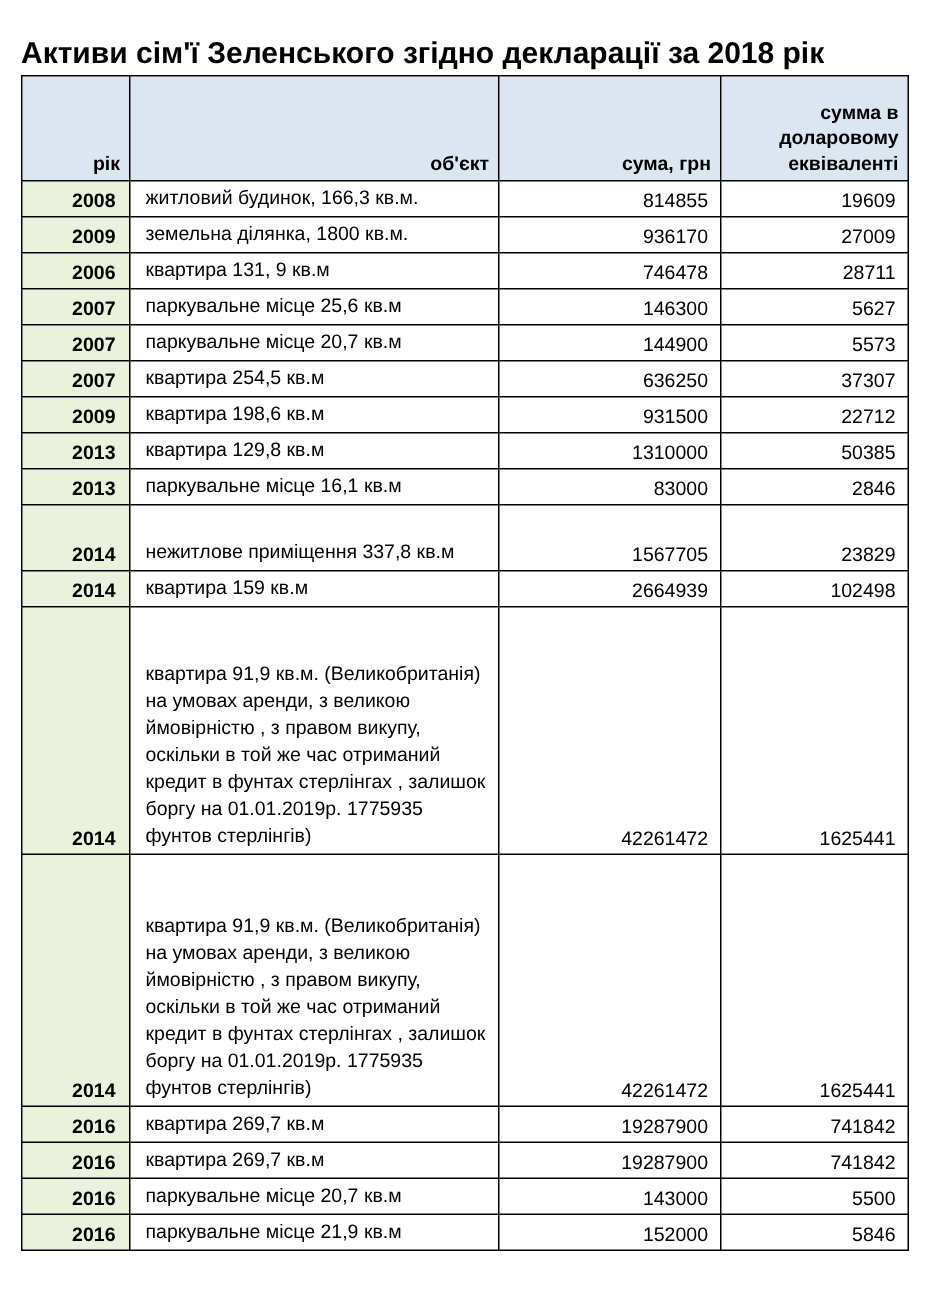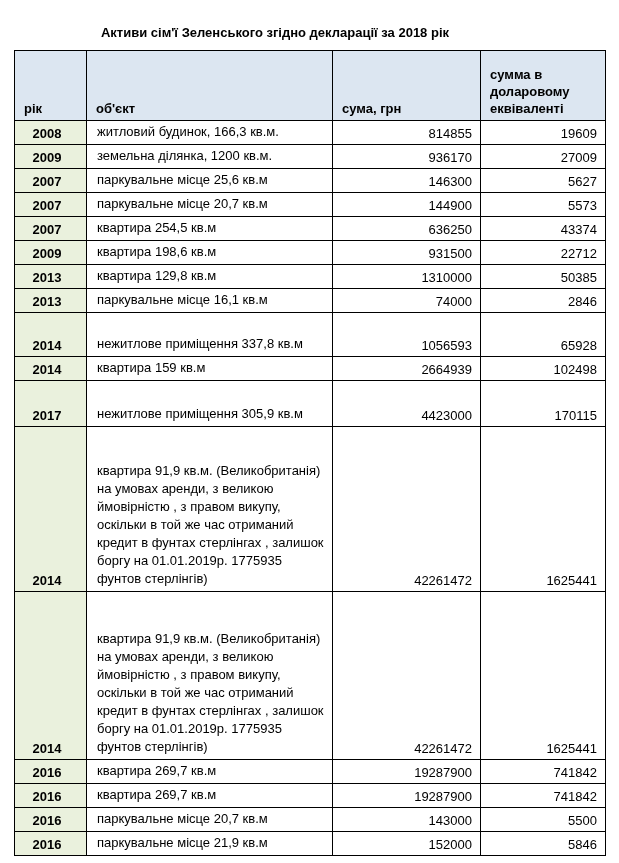--- a/index.html
+++ b/index.html
@@ -13,46 +13,46 @@
   html,body{margin:0;padding:0;}
   body{
     width:619px;height:863px;
     position:relative;overflow:hidden;
     background:var(--page-bg);
     font-family:"Liberation Sans","DejaVu Sans",sans-serif;
     color:var(--text);
   }
   .title{
     position:absolute;left:14px;top:25px;width:522px;
-    text-align:center;font-weight:bold;font-size:13px;
+    text-align:center;font-weight:bold;font-size:20px;
     white-space:nowrap;
   }
   table.assets{
     position:absolute;left:14px;top:50px;
     width:591px;border-collapse:collapse;table-layout:fixed;
   }
   table.assets th, table.assets td{
     border:1px solid var(--border);
     vertical-align:bottom;
     font-size:13px;
     overflow:hidden;
   }
   col.c-year{width:72px;}
   col.c-obj{width:246px;}
   col.c-uah{width:148px;}
   col.c-usd{width:125px;}
   thead tr{height:70px;}
   th{
     background:var(--header-bg);
-    font-weight:bold;text-align:left;
+    font-weight:bold;text-align:right;
     padding:3px 6px 3px 9px;line-height:17px;margin-left:18px;
   }
   td.year{
     background:var(--year-bg);
-    font-weight:bold;text-align:center;
+    font-weight:bold;text-align:right;
     padding:2px 9px 3px 2px;
   }
   td.obj{
     padding:2px 6px 3px 10px;line-height:18px;
   }
   td.num{
     text-align:right;padding:2px 8px 3px 4px;
   }
 </style>
 </head>
@@ -77,77 +77,77 @@
   </thead>
   <tbody>
       <tr style="height: 23px;">
         <td class="year">2008</td>
         <td class="obj">житловий будинок, 166,3 кв.м.</td>
         <td class="num">814855</td>
         <td class="num">19609</td>
       </tr>
       <tr style="height: 22px;">
         <td class="year">2009</td>
-        <td class="obj">земельна ділянка, 1200 кв.м.</td>
+        <td class="obj">земельна ділянка, 1800 кв.м.</td>
         <td class="num">936170</td>
         <td class="num">27009</td>
+      </tr>
+      <tr style="height: 23px;">
+        <td class="year">2006</td>
+        <td class="obj">квартира 131, 9 кв.м</td>
+        <td class="num">746478</td>
+        <td class="num">28711</td>
       </tr>
       <tr style="height: 22px;">
         <td class="year">2007</td>
         <td class="obj">паркувальне місце 25,6 кв.м</td>
         <td class="num">146300</td>
         <td class="num">5627</td>
       </tr>
       <tr style="height: 22px;">
         <td class="year">2007</td>
         <td class="obj">паркувальне місце 20,7 кв.м</td>
         <td class="num">144900</td>
         <td class="num">5573</td>
       </tr>
       <tr style="height: 23px;">
         <td class="year">2007</td>
         <td class="obj">квартира 254,5 кв.м</td>
         <td class="num">636250</td>
-        <td class="num">43374</td>
+        <td class="num">37307</td>
       </tr>
       <tr style="height: 22px;">
         <td class="year">2009</td>
         <td class="obj">квартира 198,6 кв.м</td>
         <td class="num">931500</td>
         <td class="num">22712</td>
       </tr>
       <tr style="height: 22px;">
         <td class="year">2013</td>
         <td class="obj">квартира 129,8 кв.м</td>
         <td class="num">1310000</td>
         <td class="num">50385</td>
       </tr>
       <tr style="height: 22px;">
         <td class="year">2013</td>
         <td class="obj">паркувальне місце 16,1 кв.м</td>
-        <td class="num">74000</td>
+        <td class="num">83000</td>
         <td class="num">2846</td>
       </tr>
       <tr style="height: 44px;">
         <td class="year">2014</td>
         <td class="obj">нежитлове приміщення 337,8 кв.м</td>
-        <td class="num">1056593</td>
-        <td class="num">65928</td>
+        <td class="num">1567705</td>
+        <td class="num">23829</td>
       </tr>
       <tr style="height: 22px;">
         <td class="year">2014</td>
         <td class="obj">квартира 159 кв.м</td>
         <td class="num">2664939</td>
         <td class="num">102498</td>
-      </tr>
-      <tr style="height: 46px;">
-        <td class="year">2017</td>
-        <td class="obj">нежитлове приміщення 305,9 кв.м</td>
-        <td class="num">4423000</td>
-        <td class="num">170115</td>
       </tr>
       <tr style="height: 165px;">
         <td class="year">2014</td>
         <td class="obj">квартира 91,9 кв.м. (Великобританія) на умовах аренди, з великою ймовірністю , з правом викупу, оскільки в той же час отриманий кредит в фунтах стерлінгах , залишок боргу на 01.01.2019р. 1775935 фунтов стерлінгів)</td>
         <td class="num">42261472</td>
         <td class="num">1625441</td>
       </tr>
       <tr style="height: 168px;">
         <td class="year">2014</td>
         <td class="obj">квартира 91,9 кв.м. (Великобританія) на умовах аренди, з великою ймовірністю , з правом викупу, оскільки в той же час отриманий кредит в фунтах стерлінгах , залишок боргу на 01.01.2019р. 1775935 фунтов стерлінгів)</td>

